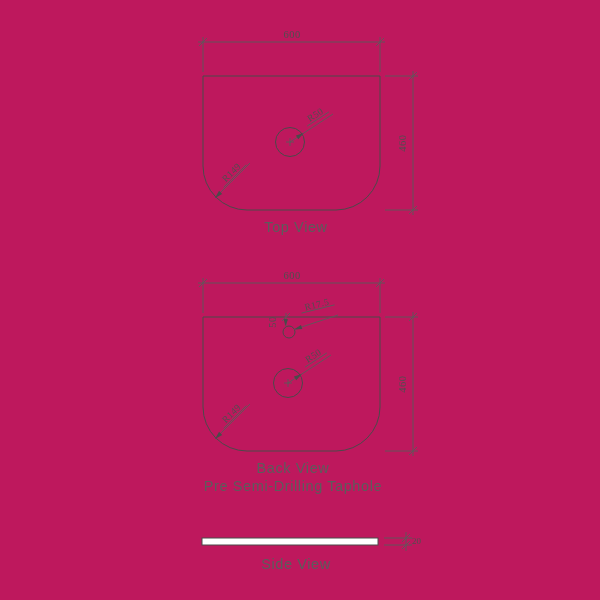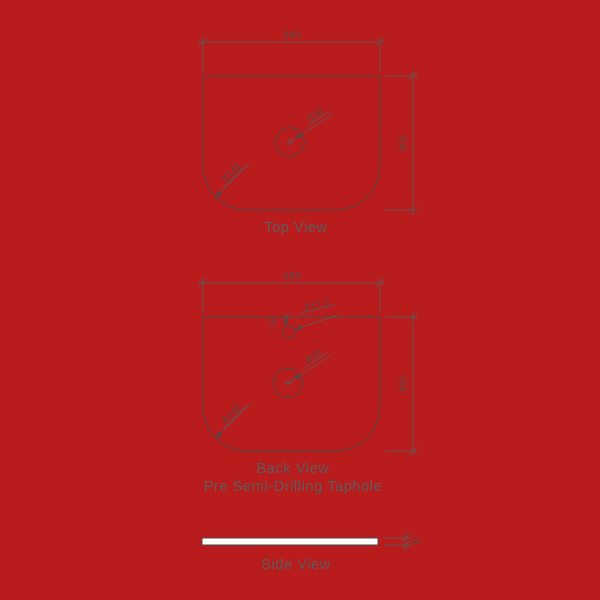--- a/index.html
+++ b/index.html
@@ -1,19 +1,19 @@
 <!DOCTYPE html>
 <html><head>
 <meta charset="utf-8">
 <style>
   html,body{margin:0;padding:0;background:#ffffff;}
   .canvas{
     position:relative;
     width:600px;height:600px;
-    background:#b91c1c;
+    background:#be185d;
     font-family:"Liberation Sans", sans-serif;
     overflow:hidden;
   }
   svg{display:block;}
   .stroke{stroke:#4a4a4a;stroke-width:1;fill:none;}
   .thin{stroke:#5a5a5a;stroke-width:0.9;fill:none;}
   .fillhead{fill:#4a4a4a;stroke:none;}
   .slab{fill:#ffffff;stroke:#4a4a4a;stroke-width:1;}
   text{fill:#555555;}
   .dimtxt{

